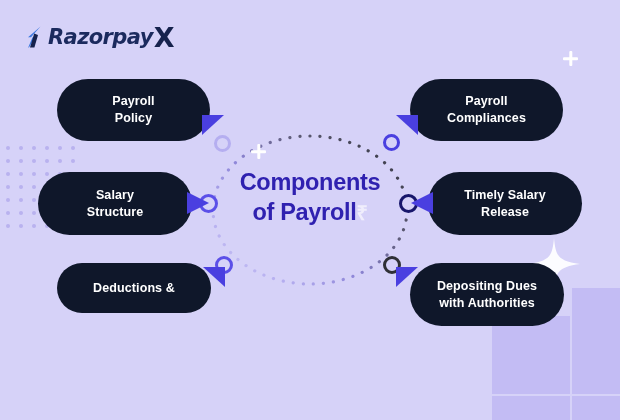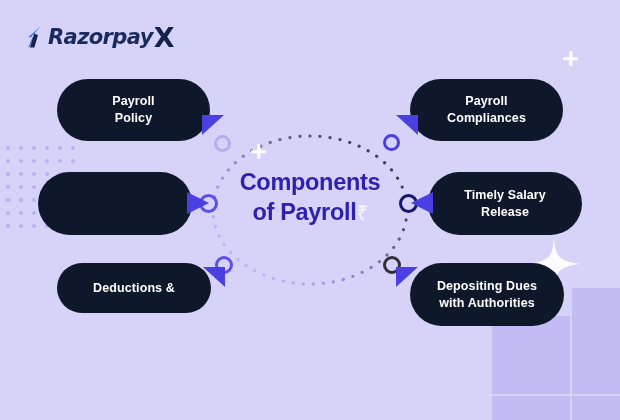--- a/index.html
+++ b/index.html
@@ -217,20 +217,24 @@
   <div class="bubble" id="bubble-payroll-policy">
     <span class="tail"></span>
     <span>
       <span>Payroll</span><br>
       <span>Policy</span>
     </span>
   </div>
 
   <div class="bubble" id="bubble-salary-structure">
     <span class="tail"></span>
+    <span>
+      <span>Salary</span><br>
+      <span>Structure</span>
+    </span>
   </div>
 
   <div class="bubble" id="bubble-deductions">
     <span class="tail"></span>
     <span>
       <span>Deductions &amp;</span><br>
     </span>
   </div>
 
   <div class="bubble" id="bubble-payroll-accounting">

